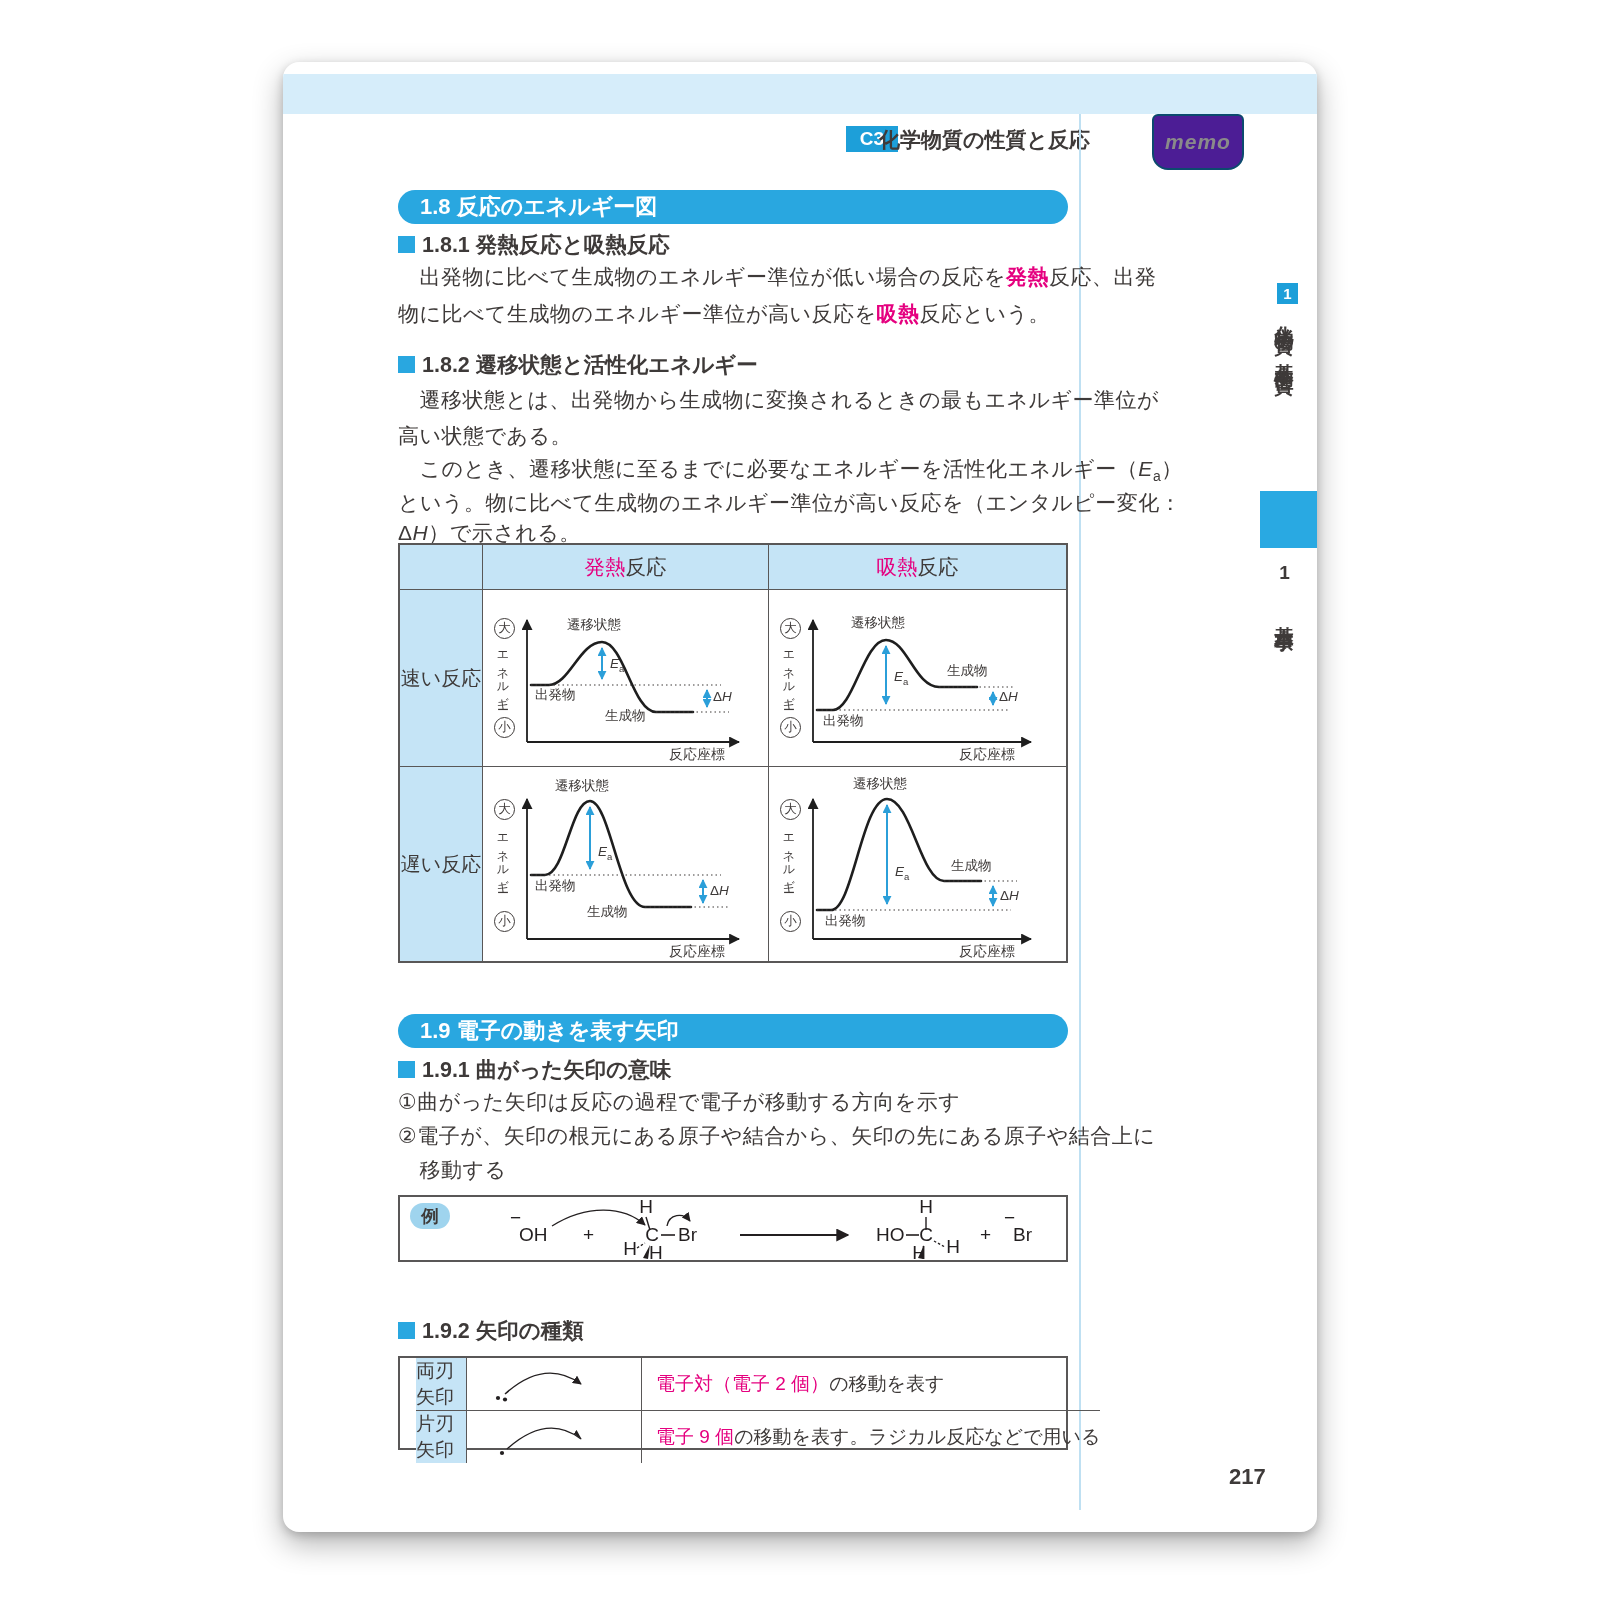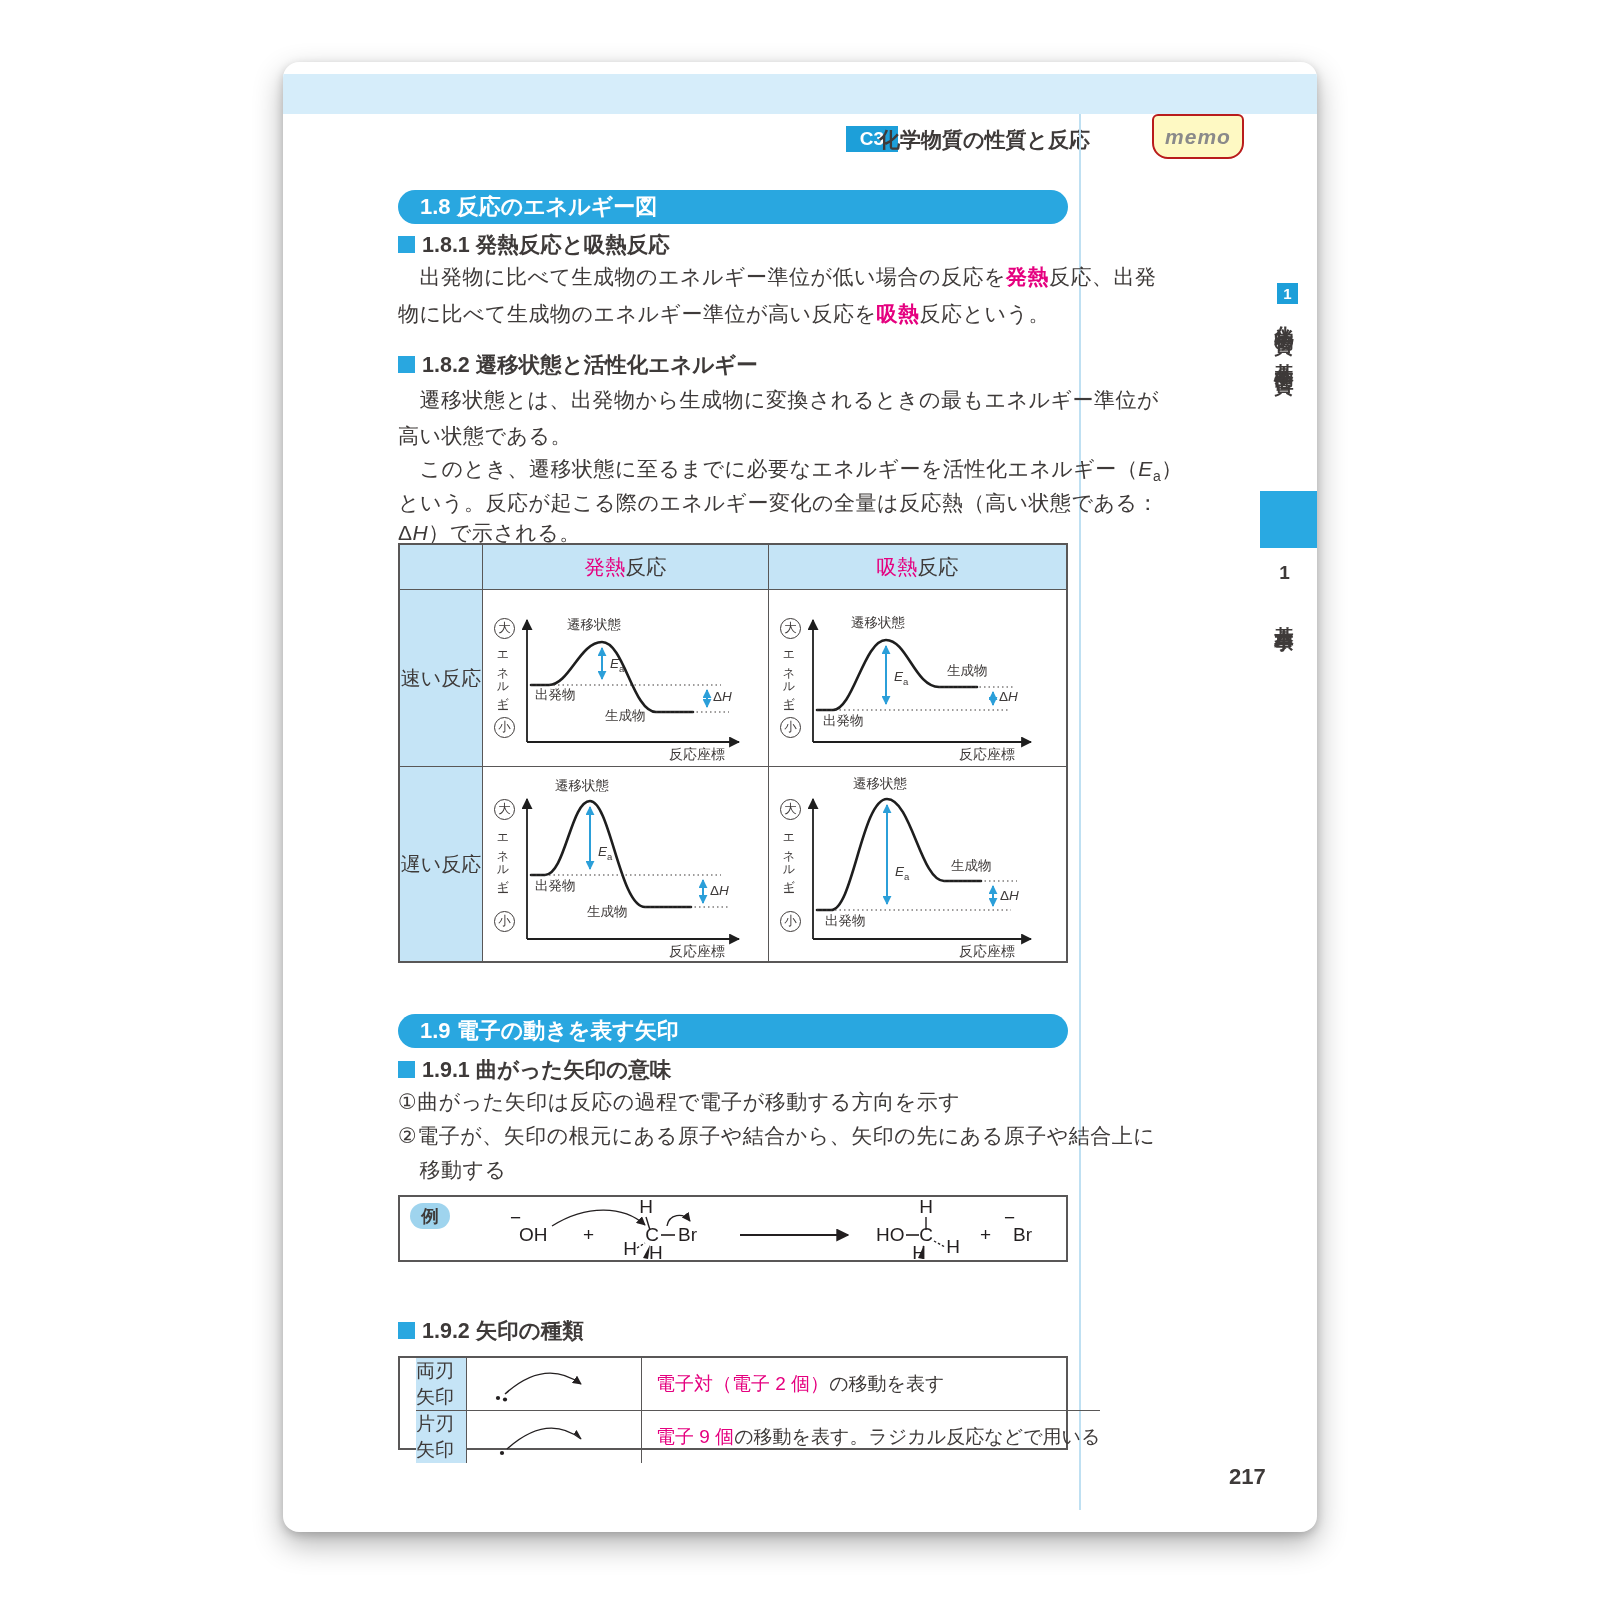--- a/index.html
+++ b/index.html
@@ -4,22 +4,22 @@
 <style>
   html,body{margin:0;padding:0;background:#ffffff;width:1600px;height:1600px;
     font-family:"Liberation Sans","DejaVu Sans",sans-serif;color:#3e3a39;}
   .page{position:absolute;left:283px;top:62px;width:1034px;height:1470px;background:#fff;
     border-radius:16px;overflow:hidden;
     box-shadow:0 12px 30px rgba(0,0,0,.30),0 3px 10px rgba(0,0,0,.18);}
   .band{position:absolute;left:0;top:12px;width:100%;height:40px;background:#d6edfa;}
   .runhead-box{position:absolute;left:532px;top:64px;width:52px;height:26px;background:#1d9fd9;
     color:#fff;font-weight:bold;font-size:19px;display:flex;align-items:center;justify-content:center;margin-left:31px;}
   .runhead-title{position:absolute;left:596px;top:64px;font-size:21px;font-weight:bold;white-space:nowrap;}
-  .memo-tab{position:absolute;left:869px;top:52px;width:92px;height:45px;border:2px solid #b91c1c;
-    border-radius:6px 6px 16px 16px;background:#fef9c3;display:flex;align-items:center;justify-content:center;
+  .memo-tab{position:absolute;left:869px;top:52px;width:92px;height:56px;border:2px solid #0c4a6e;
+    border-radius:6px 6px 16px 16px;background:#4c1d95;display:flex;align-items:center;justify-content:center;
     box-sizing:border-box;}
   .memo-text{font-size:21px;font-weight:bold;font-style:italic;color:#8a8a8a;letter-spacing:1px;}
   .vline{position:absolute;left:796px;top:52px;width:2px;height:1396px;background:#bfe0f2;}
   .side-badge{position:absolute;left:994px;top:221px;width:21px;height:21px;background:#1d9fd9;color:#fff;
     font-size:15px;font-weight:bold;display:flex;align-items:center;justify-content:center;}
   .vtext{writing-mode:vertical-rl;text-orientation:upright;font-weight:bold;font-size:19px;letter-spacing:3px;white-space:nowrap;}
   .side-title{position:absolute;left:988px;top:249px;}
   .side-square{position:absolute;left:977px;top:429px;width:57px;height:57px;background:#29a9e2;}
   .side-label{position:absolute;left:988px;top:500px;}
   .pagenum{position:absolute;left:946px;top:1402px;font-size:22px;font-weight:bold;}
@@ -120,21 +120,21 @@
     <div class="tline" style="top:201px"><span>　出発物に比べて生成物のエネルギー準位が低い場合の反応を</span><span class="hl">発熱</span><span>反応、出発</span></div>
     <div class="tline" style="top:238px"><span>物に比べて生成物のエネルギー準位が高い反応を</span><span class="hl">吸熱</span><span>反応という。</span></div>
 
     <div class="subhead" style="top:288px">
       <span class="sq"></span>
       <span>1.8.2 遷移状態と活性化エネルギー</span>
     </div>
     <div class="tline bold" style="top:324px">　遷移状態とは、出発物から生成物に変換されるときの最もエネルギー準位が</div>
     <div class="tline bold" style="top:360px">高い状態である。</div>
     <div class="tline" style="top:393px"><span>　このとき、遷移状態に至るまでに必要なエネルギーを活性化エネルギー（</span><i>E</i><sub style="font-size:14px">a</sub><span>）</span></div>
-    <div class="tline" style="top:427px">という。反応が起こる際のエネルギー変化の全量は反応熱（高い状態である：</div>
+    <div class="tline" style="top:427px">という。物に比べて生成物のエネルギー準位が高い反応を（エンタルピー変化：</div>
     <div class="tline" style="top:457px"><span>Δ</span><i>H</i><span>）で示される。</span></div>
 
     <div class="table1">
       <div class="bluecell bdr bdb"></div>
       <div class="bluecell bdr bdb thcell">
           <span class="hl2">発熱</span>
           <span>反応</span>
         </div>
       <div class="bluecell bdb thcell">
           <span class="hl2">吸熱</span>

